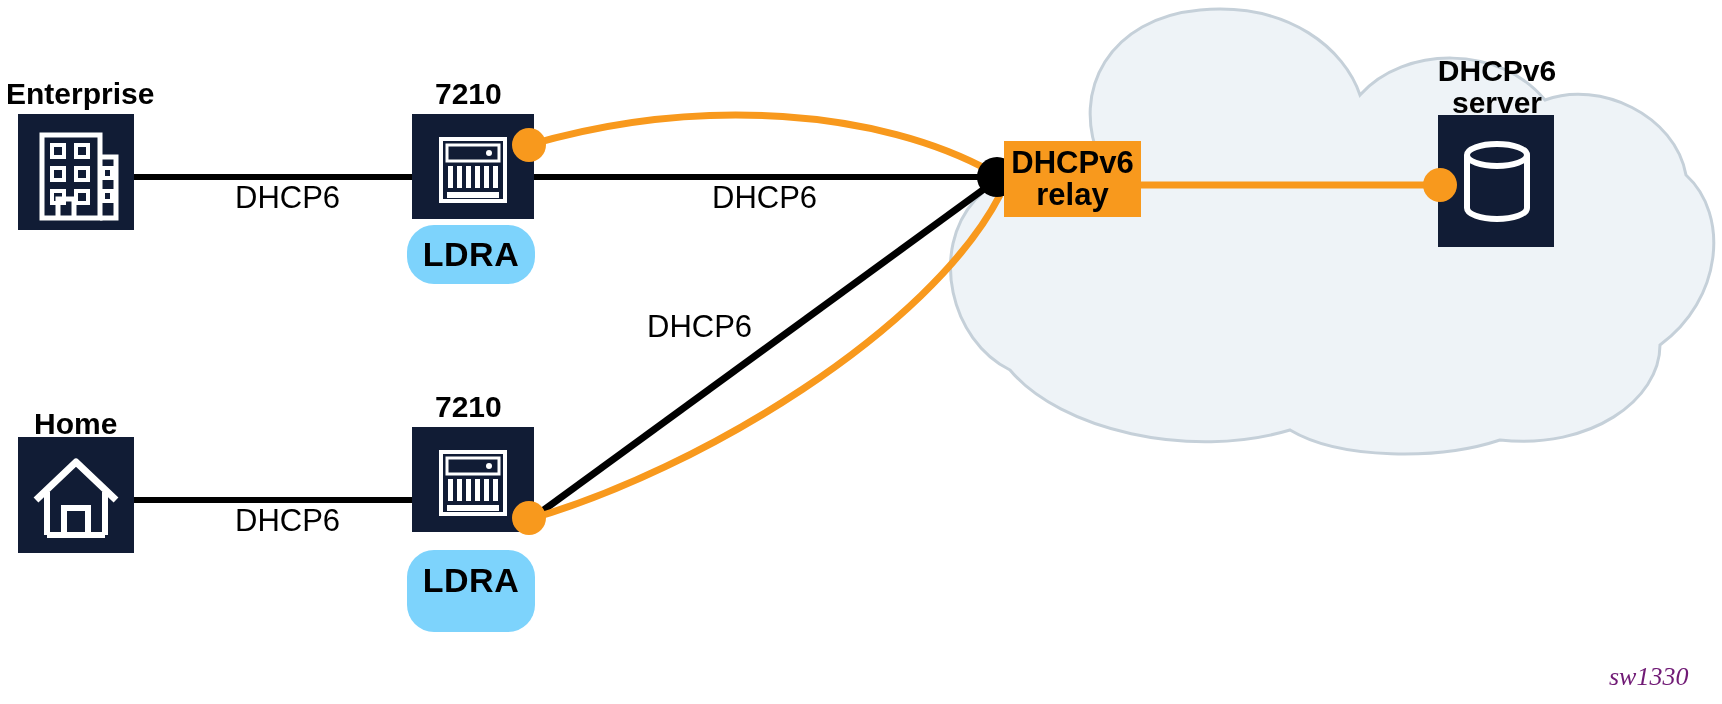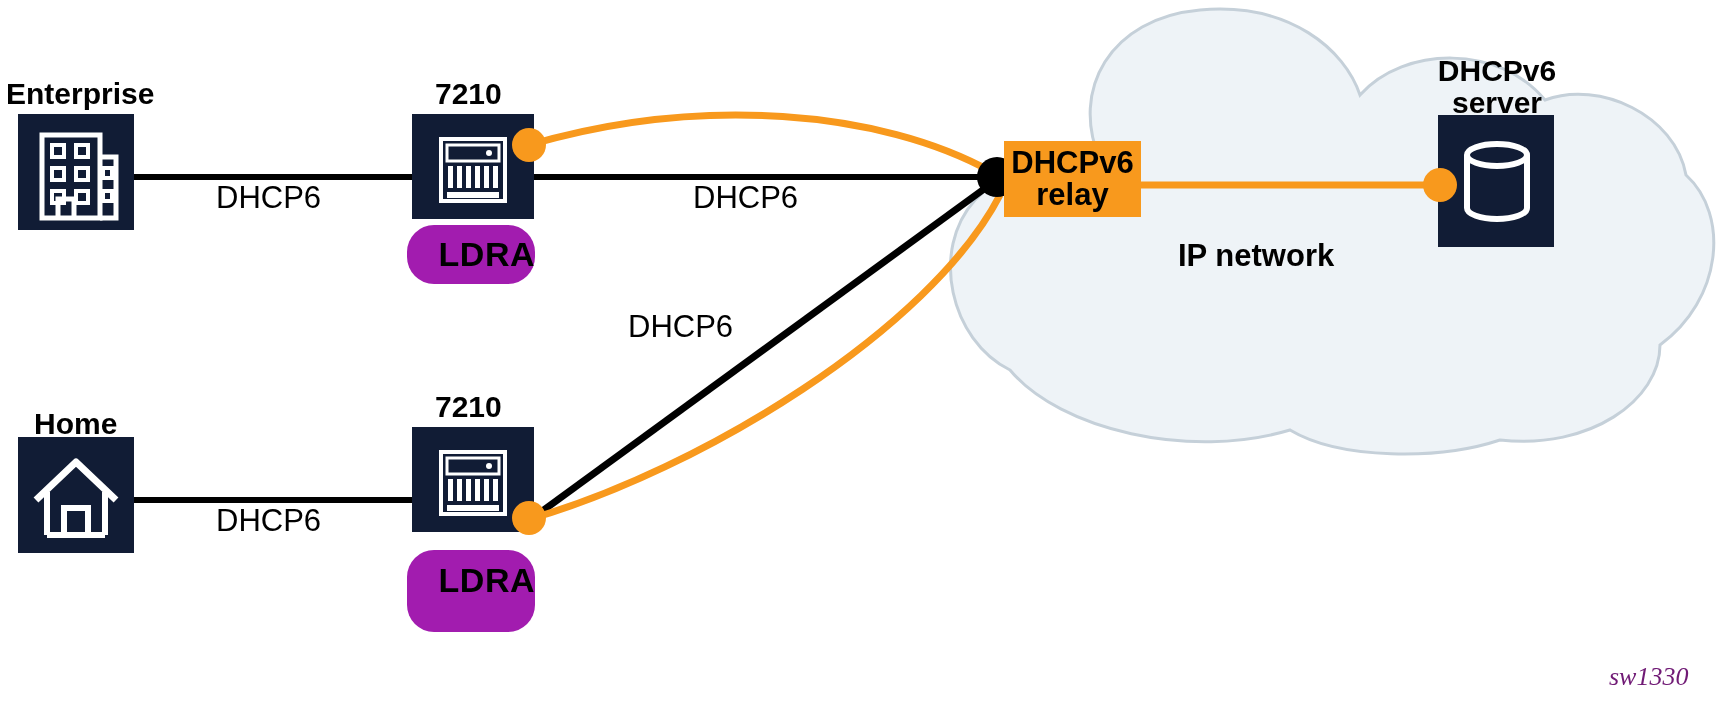--- a/index.html
+++ b/index.html
@@ -18,24 +18,24 @@
   }
   #svg-layer {
     position: absolute;
     top: 0;
     left: 0;
     width: 1722px;
     height: 704px;
   }
   .tag-box {
     position: absolute;
-    background: #a21caf;
+    background: #7dd3fc;
     display: flex;
     align-items: center;
-    justify-content: flex-end;
+    justify-content: center;
     border-radius: 27px;
   }
   .tag-box .tag-text {
     font-size: 34px;
     font-weight: bold;
     color: #000000;
     letter-spacing: 0.5px;
   }
   .node-caption {
     position: absolute;
@@ -43,20 +43,21 @@
     font-weight: bold;
     color: #000000;
     white-space: pre-line;
     line-height: 1.07;
   }
   .link-label {
     position: absolute;
     font-size: 31px;
     color: #000000;
     white-space: nowrap;
+    margin-left: 19px;
   }
   .cloud-label {
     position: absolute;
     font-size: 31px;
     font-weight: bold;
     color: #000000;
     white-space: nowrap;
   }
   .relay-box {
     position: absolute;
@@ -207,21 +208,20 @@
   </div>
 
   <div class="relay-box" style="left:1004px; top:141px; width:137px; height:76px;">
     <span>DHCPv6</span>
     <span>relay</span>
   </div>
 
   <div class="node-caption" style="left:1437px; top:55px; text-align:center; width:120px;">DHCPv6
 server</div>
 
-  <div class="cloud-label" style="left:1178px; top:238px;">IP network</div>
 
   <div class="link-label" style="left:216px; top:180px;">DHCP6</div>
 
   <div class="link-label" style="left:693px; top:180px;">DHCP6</div>
 
   <div class="link-label" style="left:216px; top:503px;">DHCP6</div>
 
   <div class="link-label" style="left:628px; top:309px;">DHCP6</div>
 
   <div class="watermark" style="left:1609px; top:662px;">sw1330</div>

